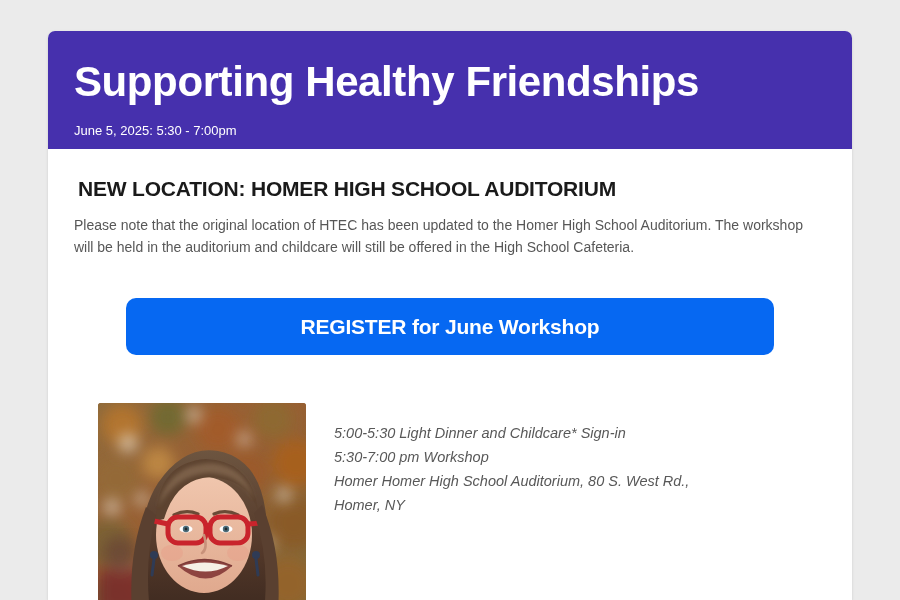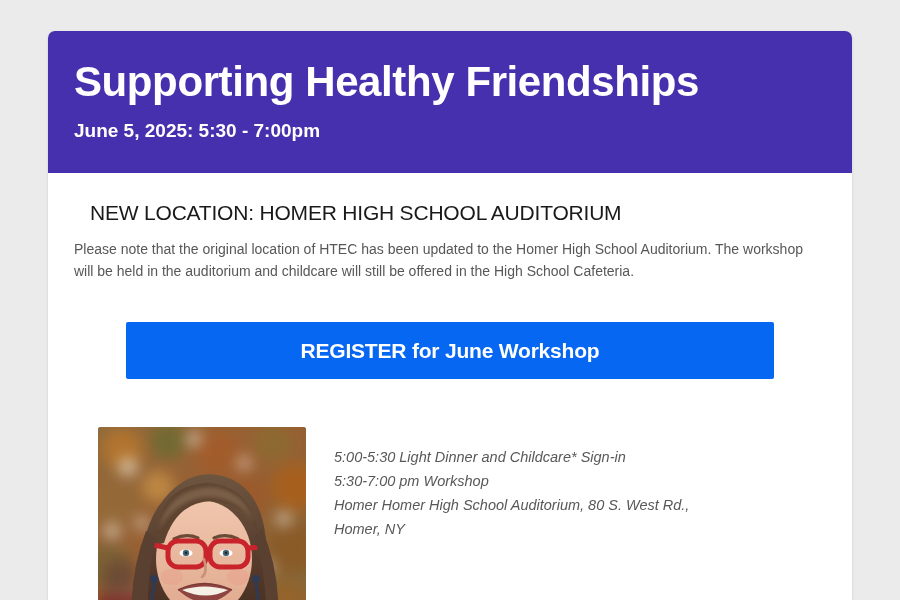--- a/index.html
+++ b/index.html
@@ -30,53 +30,53 @@
     border-radius: 7px 7px 0 0;
     box-shadow: 0 1px 3px rgba(0,0,0,0.13);
     overflow: hidden;
   }
 
   
   .hero {
     background: #4630ad;
     padding: 26px 26px 22px 26px;
     box-sizing: border-box;
-    height: 142px;
+    height: 118px;
   }
 
   .hero-title {
     margin: 0;
     color: #ffffff;
     font-size: 42px;
     line-height: 50px;
     font-weight: bold;
     letter-spacing: -0.4px;
     white-space: nowrap;
   }
 
   .hero-date {
     margin: 13px 0 0 0;
     color: #ffffff;
-    font-size: 19px;
+    font-size: 13px;
     line-height: 22px;
-    font-weight: bold;
+    font-weight: normal;
   }
 
   
   .body {
     padding: 0 26px;
     box-sizing: border-box;
   }
 
   .notice-heading {
-    margin: 27px 0 0 16px;
+    margin: 27px 0 0 4px;
     color: #1a1a1a;
     font-size: 21px;
     line-height: 26px;
-    font-weight: normal;
+    font-weight: bold;
     letter-spacing: -0.2px;
   }
 
   .notice-body {
     margin: 12px 0 0 0;
     color: #575757;
     font-size: 14px;
     line-height: 22px;
     max-width: 760px;
   }
@@ -92,21 +92,21 @@
     display: block;
     width: 648px;
     height: 57px;
     line-height: 57px;
     text-align: center;
     background: #0668f2;
     color: #ffffff;
     font-size: 21px;
     font-weight: bold;
     border: none;
-    border-radius: 2px;
+    border-radius: 10px;
     cursor: pointer;
     text-decoration: none;
     padding: 0;
     font-family: "Liberation Sans", sans-serif;
     letter-spacing: -0.2px;
   }
 
   
   .feature {
     display: flex;

